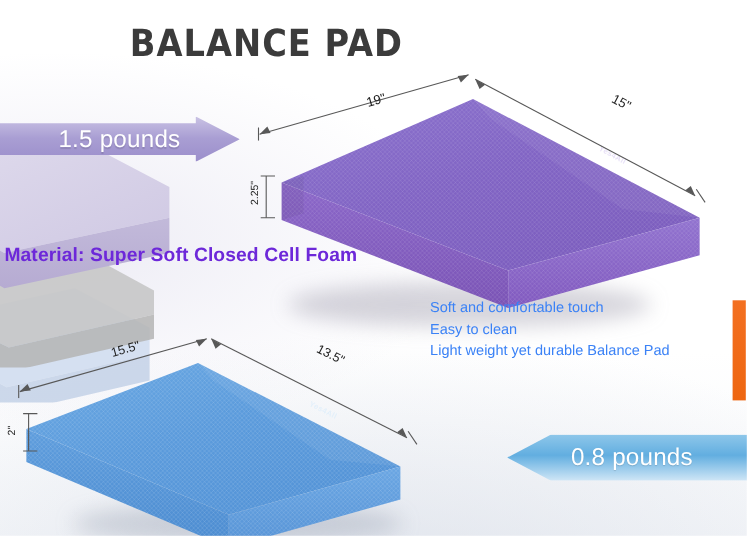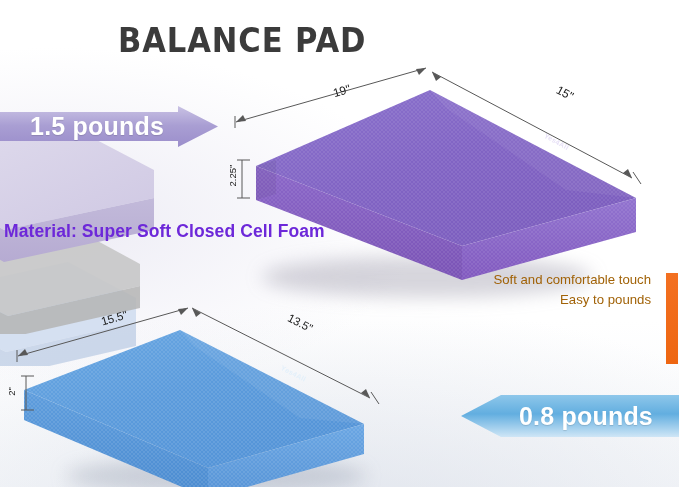--- a/index.html
+++ b/index.html
@@ -27,22 +27,22 @@
     font-weight:bold;font-size:34px;letter-spacing:1px;
     color:#3b3b3b;
     transform:scaleX(.90);transform-origin:left top;
     white-space:nowrap;
     text-shadow:0 1px 0 rgba(255,255,255,.6);
   }
 
   
   .arrow{position:absolute;display:flex;align-items:center;}
   .arrow .lbl{
-    font-weight:bold;color:#ffffff;white-space:nowrap;
-    font-size:25px;letter-spacing:.2px;
+    font-weight:normal;color:#ffffff;white-space:nowrap;
+    font-size:22px;letter-spacing:.2px;
     text-shadow:0 1px 1px rgba(0,0,0,.13);
   }
   .arrow-purple{
     left:-4px;top:88px;width:222px;height:41px;
     background:linear-gradient(180deg,#c9c2e4 0%,#a99ed3 48%,#9b8ecb 100%);
     clip-path:polygon(0 6px,182px 6px,182px 0,222px 20.5px,182px 41px,182px 35px,0 35px);
     justify-content:flex-end;
   }
   .arrow-purple .lbl{margin-right:54px;}
   .arrow-blue{
@@ -56,21 +56,21 @@
   
   .material{
     position:absolute;left:4px;top:203px;
     font-size:17.5px;font-weight:bold;color:#6d28d9;
     white-space:nowrap;letter-spacing:.1px;
   }
 
   
   .features{
     position:absolute;right:28px;top:252px;width:260px;
-    text-align:right;color:#a16207;font-size:13.2px;line-height:19.6px;
+    color:#3b82f6;font-size:13.2px;line-height:19.6px;
   }
   .features div{white-space:nowrap;}
   .orange-bar{
     position:absolute;left:666px;top:255px;width:12px;height:91px;
     background:linear-gradient(180deg,#F37021,#EE6611);
   }
 
   
   .pad{position:absolute;}
   .pad .logo{
@@ -194,21 +194,22 @@
     <svg style="position:absolute;left:228px;top:136px;" width="24" height="50" viewBox="0 0 24 50">
       <line x1="14" y1="6" x2="14" y2="44" stroke="#585858" stroke-width="1"></line>
       <line x1="9" y1="6" x2="22" y2="6" stroke="#585858" stroke-width="1"></line>
       <line x1="9" y1="44" x2="22" y2="44" stroke="#585858" stroke-width="1"></line>
     </svg>
     <div class="txt" style="left:212px;top:152px;width:40px;text-align:center;font-size:9.5px;">2.25"</div>
   </div>
 
   <div class="features">
     <div>Soft and comfortable touch</div>
-    <div>Easy to pounds</div>
+    <div>Easy to clean</div>
+    <div>Light weight yet durable Balance Pad</div>
   </div>
   <div class="orange-bar"></div>
 
   <div class="floor-shadow" style="left:66px;top:440px;width:300px;height:36px;background:rgba(120,130,150,.28);"></div>
   <div class="pad" style="left:8px;top:290px;width:380px;height:200px;">
     <svg width="380" height="200" viewBox="0 0 380 200">
       <defs>
         <linearGradient id="bTop" x1="0.1" y1="0" x2="0.85" y2="1">
           <stop offset="0%" stop-color="#69a7e2"></stop>
           <stop offset="45%" stop-color="#5b9bdc"></stop>

